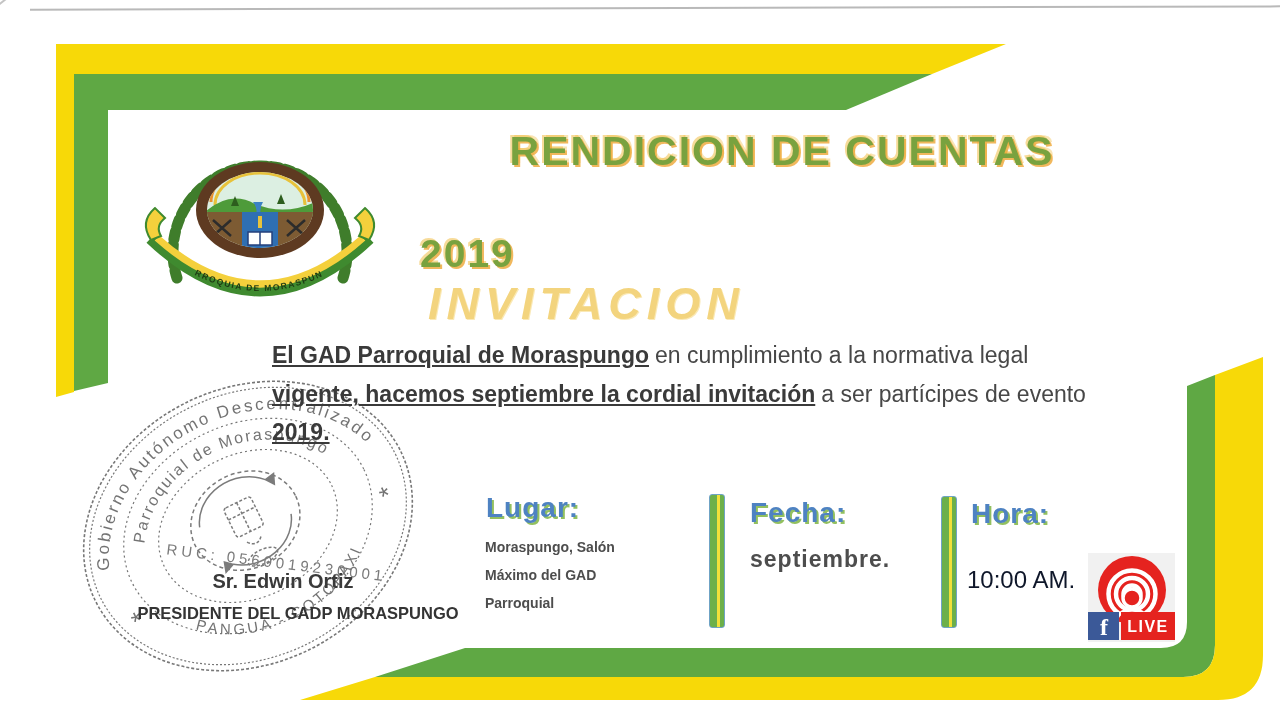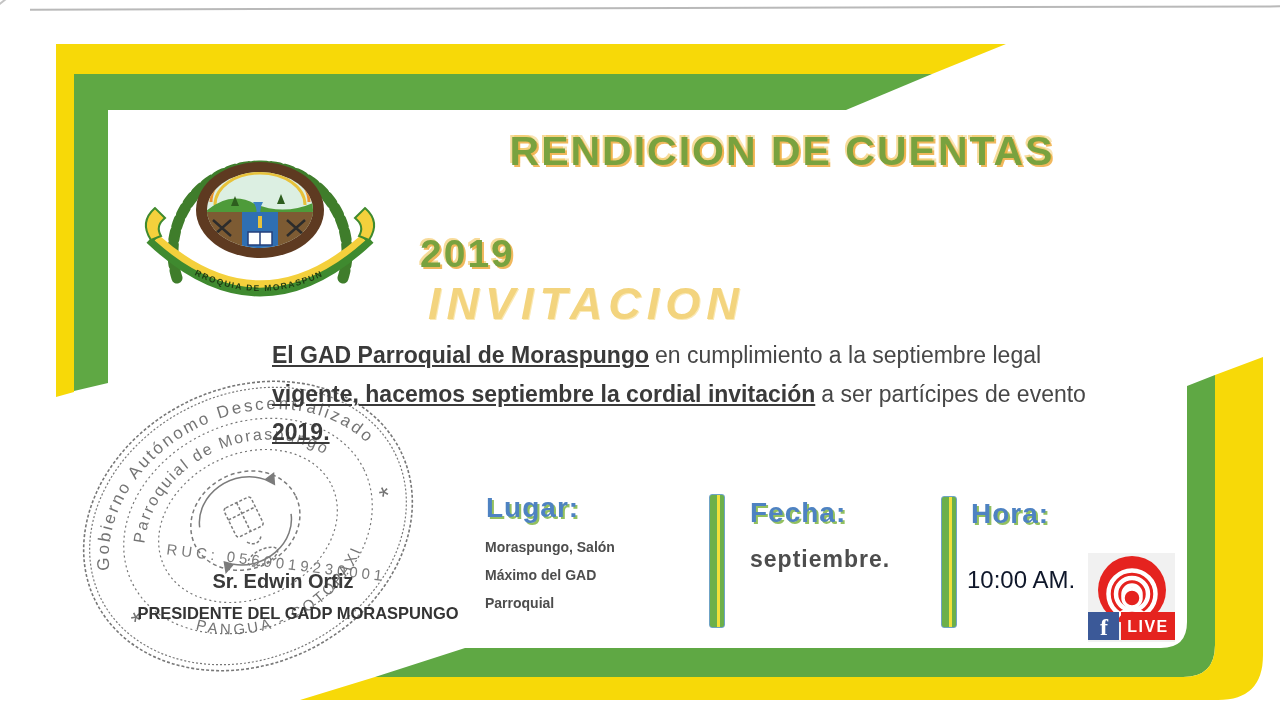--- a/index.html
+++ b/index.html
@@ -144,21 +144,21 @@
         <path d="M -30,28 l -10,4 l 3,-10 Z" fill="#5f5f5f"></path>
         <rect x="-15" y="-26" width="30" height="32" rx="3" stroke-dasharray="3,2"></rect>
         <path d="M -15,-14 h30 M 0,-26 v32" stroke-dasharray="3,2"></path>
         <path d="M -8,14 q 8,10 16,0" stroke-dasharray="3,2"></path>
         <ellipse cy="34" rx="16" ry="7" stroke-dasharray="3,2"></ellipse>
       </g>
     </g>
   </svg>
 
   <div class="abs body-par">
-    <div><span class="b">El GAD Parroquial de Moraspungo</span><span>en cumplimiento a la septiembre legal</span></div>
+    <div><span class="b">El GAD Parroquial de Moraspungo</span><span>en cumplimiento a la normativa legal</span></div>
     <div><span class="b">vigente, hacemos septiembre la cordial invitación</span><span>a ser partícipes de evento</span></div>
     <div><span class="b">2019.</span><span></span></div>
   </div>
 
   <div class="abs sig-name">Sr. Edwin Ortiz</div>
   <div class="abs sig-title">PRESIDENTE DEL GADP MORASPUNGO</div>
 
   <div class="abs det-label lugar-label">Lugar:</div>
   <div class="abs lugar-text">
     <div>Moraspungo, Salón</div>

